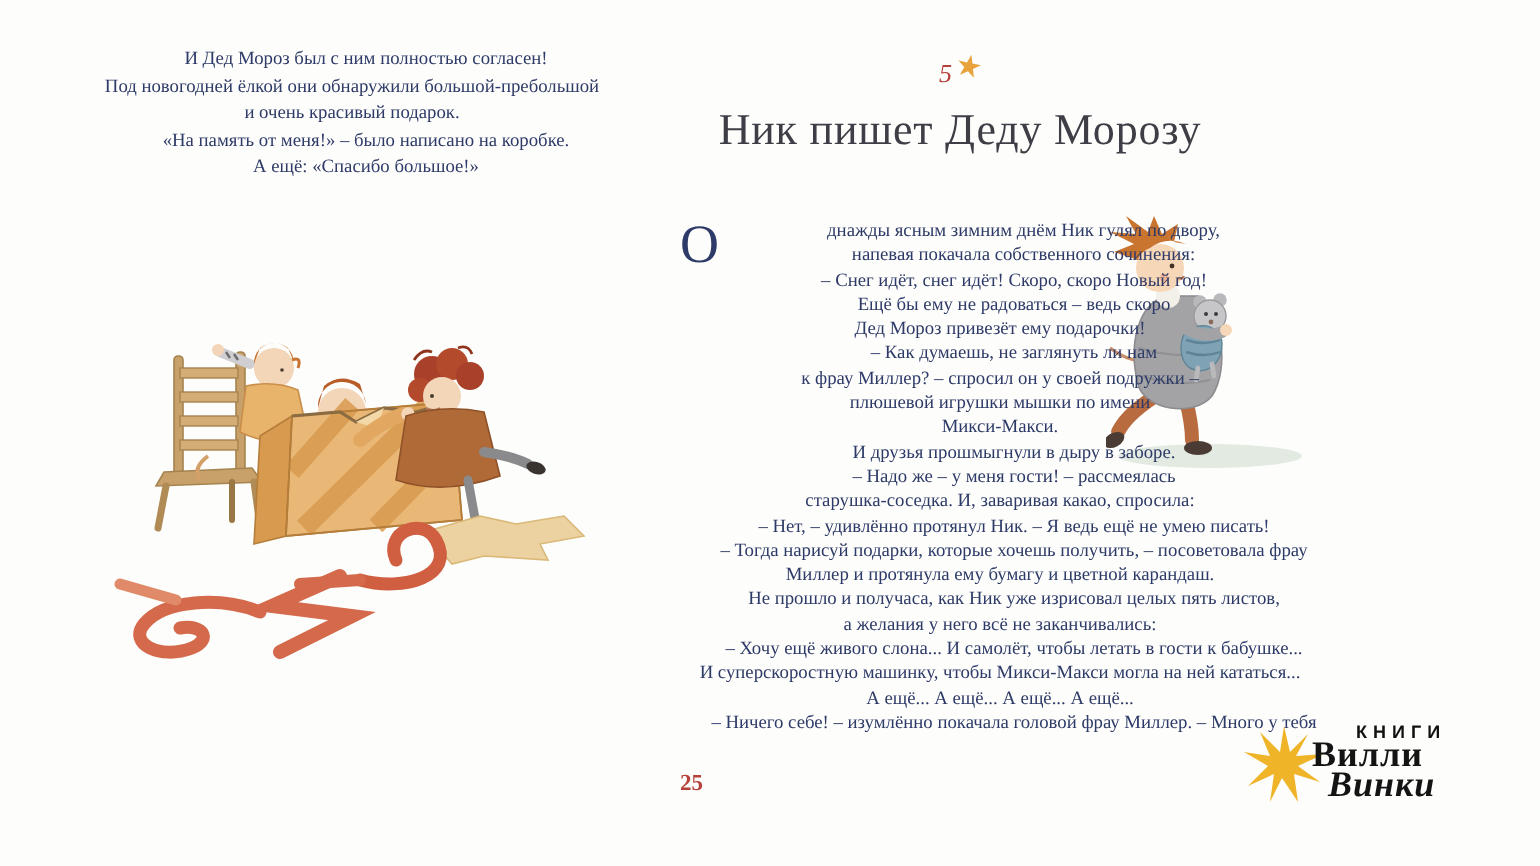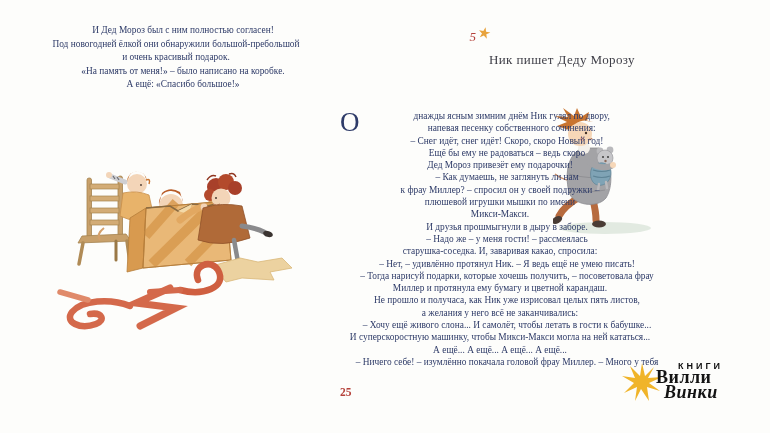--- a/index.html
+++ b/index.html
@@ -22,21 +22,21 @@
   .chapter-head{
     position:absolute;left:340px;top:27px;width:280px;
     text-align:center;color:#b5413a;font-size:13px;font-style:italic;
   }
   .chapter-head .star{
     display:inline-block;color:#e8a33d;font-style:normal;font-size:15px;
     transform:rotate(12deg) translateY(-3px);margin-left:1px;
   }
   .page-title{
     position:absolute;left:325px;top:52px;width:310px;
-    text-align:right;color:#3e3e47;font-size:13px;letter-spacing:.4px;
+    text-align:center;color:#3e3e47;font-size:22px;letter-spacing:.4px;
   }
   .right-text{
     position:absolute;left:340px;top:110px;width:320px;
     font-size:9.4px;line-height:12.3px;color:#2e3b68;
     white-space:nowrap;
   }
   .dropcap{
     float:left;font-size:27px;line-height:23px;
     color:#2e3b68;margin:1px 4px 0 0;font-weight:400;
   }
@@ -197,21 +197,21 @@
     </g>
 
     <path d="M36,54 Q48,62 58,58" stroke="#a3a3a6" stroke-width="6" stroke-linecap="round" fill="none"></path>
     <circle cx="60" cy="57" r="3" fill="#f6d7b8"></circle>
   </svg>
 
   <div class="right-text">
     <div class="opening">
       <span class="dropcap">О</span>
       <span class="ln">днажды ясным зимним днём Ник гулял по двору,</span>
-      <span class="ln">напевая песенку собственного сочинения:</span>
+      <span class="ln">напевая покачала собственного сочинения:</span>
     </div>
     <span class="ln ind">– Снег идёт, снег идёт! Скоро, скоро Новый год!</span>
     <span class="ln ind">Ещё бы ему не радоваться – ведь скоро</span>
     <span class="ln">Дед Мороз привезёт ему подарочки!</span>
     <span class="ln ind">– Как думаешь, не заглянуть ли нам</span>
     <span class="ln">к фрау Миллер? – спросил он у своей подружки –</span>
     <span class="ln">плюшевой игрушки мышки по имени</span>
     <span class="ln">Микси-Макси.</span>
     <span class="ln ind">И друзья прошмыгнули в дыру в заборе.</span>
     <span class="ln ind">– Надо же – у меня гости! – рассмеялась</span>

